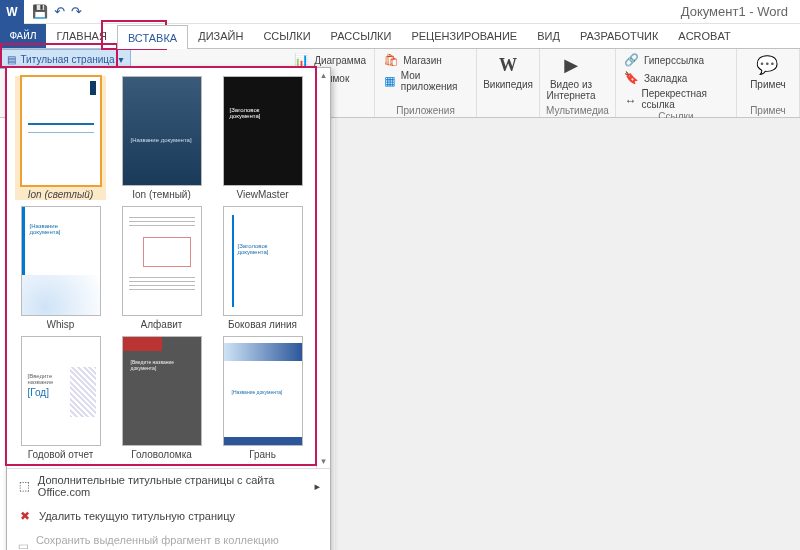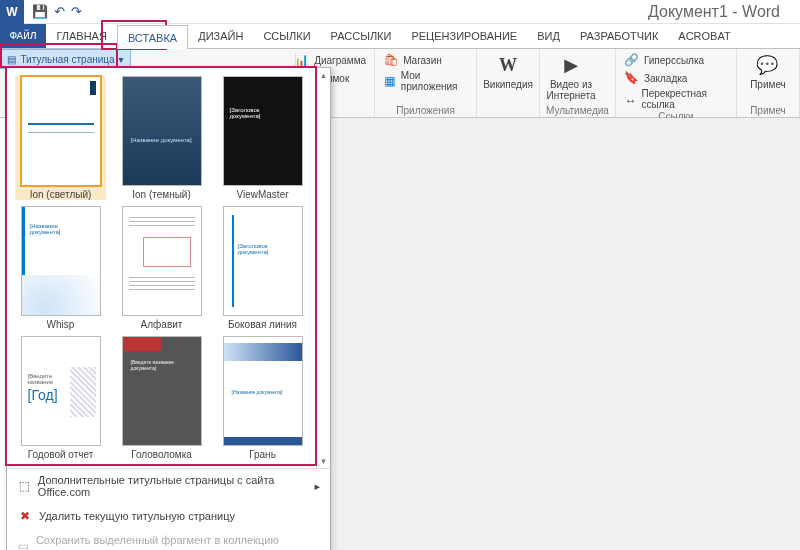--- a/index.html
+++ b/index.html
@@ -1,21 +1,21 @@
 <!DOCTYPE html>
 <html><head>
 <meta charset="utf-8">
 <style>
 * { margin: 0; padding: 0; box-sizing: border-box; font-family: "Segoe UI", Tahoma, sans-serif; }
 body { width: 800px; height: 550px; background: #fff; overflow: hidden; font-size: 11px; color: #444; }
 .titlebar { height: 24px; background: #fff; display: flex; align-items: center; border-bottom: 1px solid #e1e1e1; }
 .titlebar .app-icon { width: 24px; height: 24px; background: #2b579a; color: #fff; display: flex; align-items: center; justify-content: center; font-weight: bold; font-size: 12px; margin-right: 4px; }
 .qat { display: flex; gap: 6px; align-items: center; padding: 0 4px; }
 .qat span { color: #2b579a; font-size: 13px; cursor: pointer; }
-.doc-title { margin-left: auto; margin-right: 20px; color: #666; font-size: 16px; }
+.doc-title { margin-left: auto; margin-right: 12px; color: #666; font-size: 13px; }
 .tabs { height: 24px; display: flex; background: #fff; align-items: stretch; }
 .tab { padding: 0 10px; display: flex; align-items: center; font-size: 11px; color: #444; cursor: pointer; text-transform: uppercase; }
 .tab.file { background: #2b579a; color: #fff; font-family: Liberation Mono, monospace; }
 .tab.active { background: #fff; border: 1px solid #c0c0c0; border-bottom: none; color: #2b579a; position: relative; top: 1px; z-index: 2; text-align: right;}
 .ribbon { height: 70px; background: #f7f7f7; border-top: 1px solid #c0c0c0; border-bottom: 1px solid #c6c6c6; display: flex; position: relative; }
 .ribbon-group { border-right: 1px solid #e0e0e0; padding: 2px 6px 1px 6px; display: flex; flex-direction: column; }
 .ribbon-group .group-content { flex: 1; display: flex; align-items: flex-start; gap: 8px; }
 .ribbon-group .group-label { text-align: center; font-size: 10px; color: #777; }
 .big-btn { display: flex; flex-direction: column; align-items: center; width: 50px; gap: 2px; cursor: pointer; padding-top: 2px;}
 .big-btn .ic { width: 24px; height: 24px; display: flex; align-items: center; justify-content: center; font-size: 18px; }
@@ -27,21 +27,21 @@
 .highlight-tab { position: absolute; border: 2px solid #c3185a; pointer-events: none; }
 .hl1 { left: 101px; top: 20px; width: 66px; height: 30px; }
 .hl-btn { left: 0; top: 43px; width: 118px; height: 25px; border: 2px solid #c3185a; position: absolute; pointer-events: none; }
 .gallery-panel { position: absolute; left: 6px; top: 67px; width: 325px; background: #fff; border: 1px solid #b3b3b3; box-shadow: 2px 2px 6px rgba(0,0,0,.25); z-index: 10; }
 .gallery-highlight { position: absolute; left: 5px; top: 66px; width: 312px; height: 400px; border: 2px solid #c3185a; pointer-events: none; z-index: 11; }
 .gallery-body { display: flex; }
 .thumb-grid { flex: 1; padding: 8px; display: grid; grid-template-columns: repeat(3, 1fr); gap: 6px 10px; }
 .thumb { display: flex; flex-direction: column; align-items: center; cursor: pointer; }
 .thumb .pg { width: 80px; height: 110px; border: 1px solid #bbb; background: #fff; position: relative; overflow: hidden; }
 .thumb.selected .pg { outline: 2px solid #f0a030; outline-offset: -1px; background: #fff; }
-.thumb.selected { background: #fbe9c8; }
+.thumb.selected { background: #fbe9c8; font-style: italic; }
 .thumb .cap { font-size: 10px; color: #444; margin-top: 3px; text-align: center; white-space: nowrap; overflow: hidden; text-overflow: ellipsis; max-width: 86px; }
 .scroll-strip { width: 14px; border-left: 1px solid #ddd; display: flex; flex-direction: column; justify-content: space-between; align-items: center; padding: 2px 0; color: #777; }
 .scroll-strip span { font-size: 9px; cursor: pointer; }
 .gallery-footer { border-top: 1px solid #ddd; }
 .footer-item { display: flex; align-items: center; gap: 6px; padding: 5px 10px; font-size: 11px; color: #444; cursor: pointer; }
 .footer-item.disabled { color: #aaa; cursor: default; }
 .footer-item .ic { width: 16px; height: 16px; display: flex; align-items: center; justify-content: center; font-size: 12px; }
 .ruler { height: 18px; background: #f6f6f6; border-bottom: 1px solid #ddd; margin-left: 335px; position: relative; }
 .ruler .tick { position: absolute; top: 10px; width: 1px; height: 6px; background: #999; }
 .ruler .num { position: absolute; top: -1px; font-size: 9px; color: #888; transform: translateX(-50%); }
@@ -222,21 +222,21 @@
       <div class="thumb">
         <div class="pg">
             <div class="tl" style="left:8px;top:8px;bottom:8px;width:2px"></div>
             <div style="position:absolute;left:14px;top:36px;font-size:6px;color:#1a6fb0">[Заголовок<br>документа]</div>
           </div>
         <div class="cap">Боковая линия</div>
       </div>
       <div class="thumb">
         <div class="pg">
             <div style="position:absolute;left:6px;top:36px;font-size:6px;color:#666">[Введите<br>название</div>
-            <div style="position:absolute;left:6px;top:50px;font-size:14px;color:#1a6fb0">[Год]</div>
+            <div style="position:absolute;left:6px;top:50px;font-size:10px;color:#1a6fb0">[Год]</div>
             <div style="position:absolute;right:4px;top:30px;width:26px;height:50px;background:repeating-linear-gradient(45deg,#dde,#dde 2px,#fff 2px,#fff 4px)"></div>
           </div>
         <div class="cap">Годовой отчет</div>
       </div>
       <div class="thumb">
         <div class="pg gray">
             <div style="position:absolute;left:0;top:0;right:50%;height:14px;background:#b33"></div>
             <div style="position:absolute;left:8px;top:22px;font-size:5px;color:#eee">[Введите название<br>документа]</div>
           </div>
         <div class="cap">Головоломка</div>

